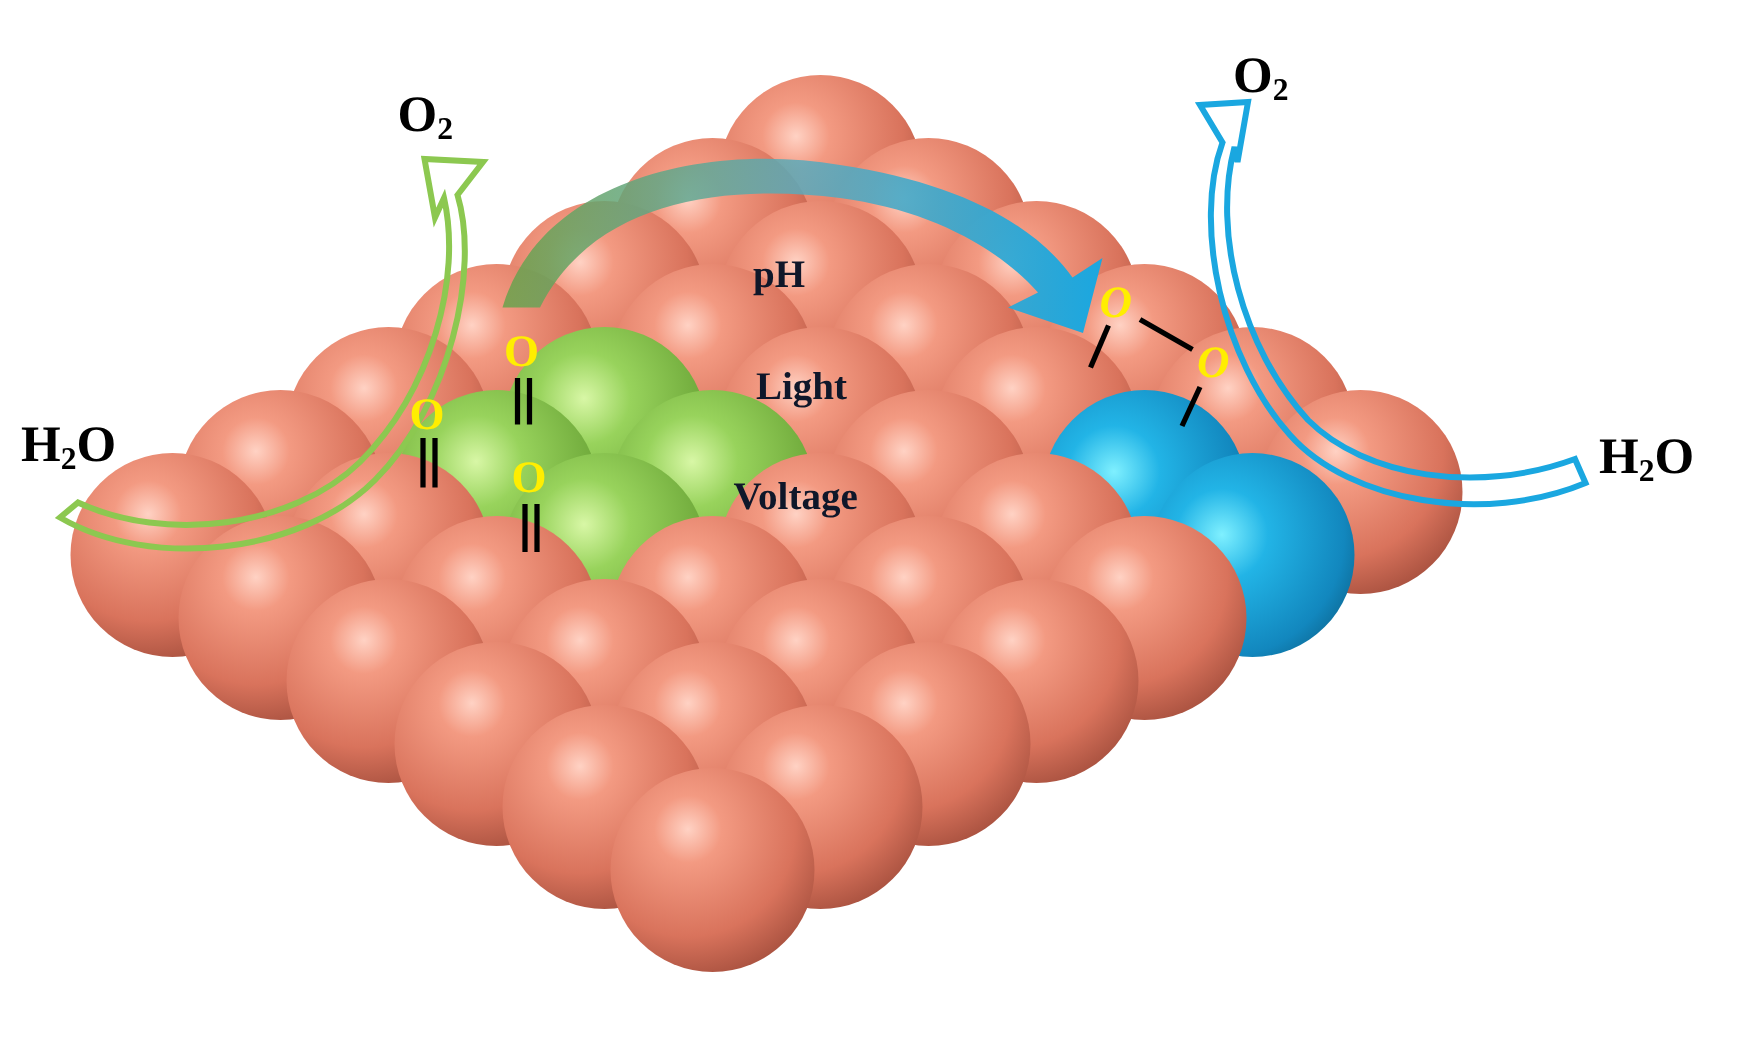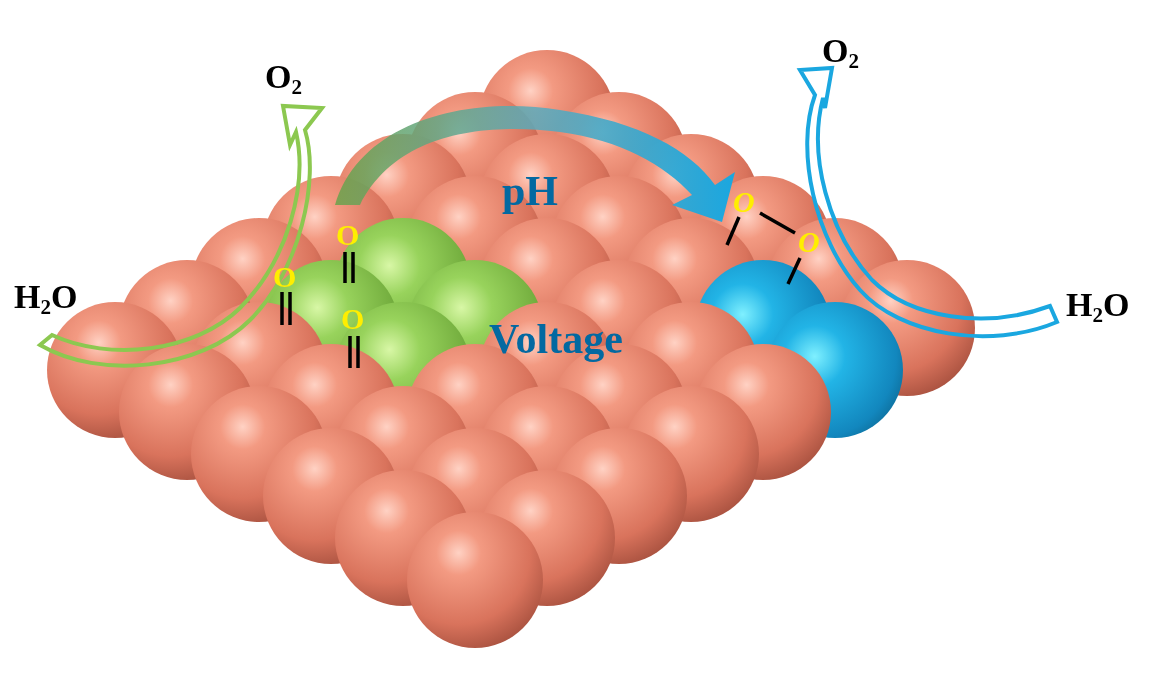--- a/index.html
+++ b/index.html
@@ -1,20 +1,20 @@
 <!DOCTYPE html>
 <html><head>
 <meta charset="utf-8">
 <style>
   html,body{margin:0;padding:0;background:#ffffff;}
   body{width:1158px;height:692px;overflow:hidden;position:relative;font-family:"Liberation Serif","DejaVu Serif",serif;}
   #stage{position:absolute;left:0;top:0;width:1158px;height:692px;}
   .lbl{position:absolute;font-weight:bold;color:#000;font-family:"Liberation Serif","DejaVu Serif",serif;line-height:1;white-space:nowrap;}
   .lbl sub{font-size:62%;vertical-align:-0.28em;line-height:0;}
-  .cond{position:absolute;font-weight:bold;color:#0369a1;font-size:42px;font-family:"Liberation Serif","DejaVu Serif",serif;line-height:1;}
+  .cond{position:absolute;font-weight:bold;color:#0f172a;font-size:26px;font-family:"Liberation Serif","DejaVu Serif",serif;line-height:1;}
   .ox{position:absolute;font-weight:bold;color:#ffee00;font-size:30px;font-family:"Liberation Serif","DejaVu Serif",serif;line-height:1;}
   .ox.it{font-style:italic;}
 </style>
 </head>
 <body>
 
 <div id="stage">
   <svg id="scene" width="1158" height="692" viewBox="0 0 1158 692" xmlns="http://www.w3.org/2000/svg" style="position:absolute;left:0;top:0;">
     <defs>
       <radialGradient id="gCu" cx="0.38" cy="0.3" r="0.75">
@@ -108,20 +108,21 @@
     </g>
   </svg>
 
   <div class="lbl" style="left:14px;top:280px;font-size:34px;"><span>H</span><sub>2</sub><span>O</span></div>
   <div class="lbl" style="left:265px;top:60px;font-size:34px;"><span>O</span><sub>2</sub></div>
 
   <div class="lbl" style="left:1066px;top:288px;font-size:34px;"><span>H</span><sub>2</sub><span>O</span></div>
   <div class="lbl" style="left:822px;top:34px;font-size:34px;"><span>O</span><sub>2</sub></div>
 
   <div class="cond" style="left:502px;top:170px;">pH</div>
+  <div class="cond" style="left:504px;top:245px;">Light</div>
   <div class="cond" style="left:489px;top:318px;">Voltage</div>
 
   <div class="ox" style="left:273px;top:262px;">O</div>
   <div class="ox" style="left:336px;top:220px;">O</div>
   <div class="ox" style="left:341px;top:304px;">O</div>
 
   <div class="ox it" style="left:733px;top:187px;">O</div>
   <div class="ox it" style="left:798px;top:227px;">O</div>
 </div>
 

